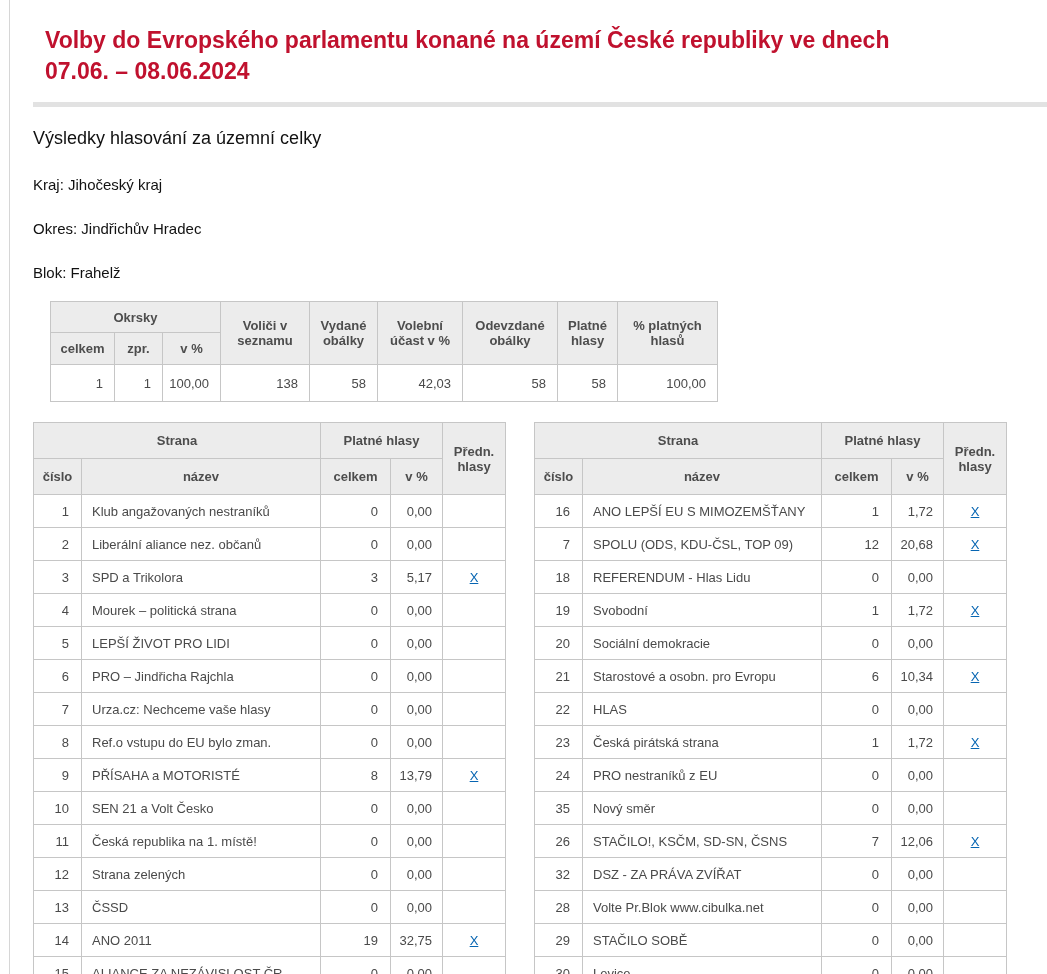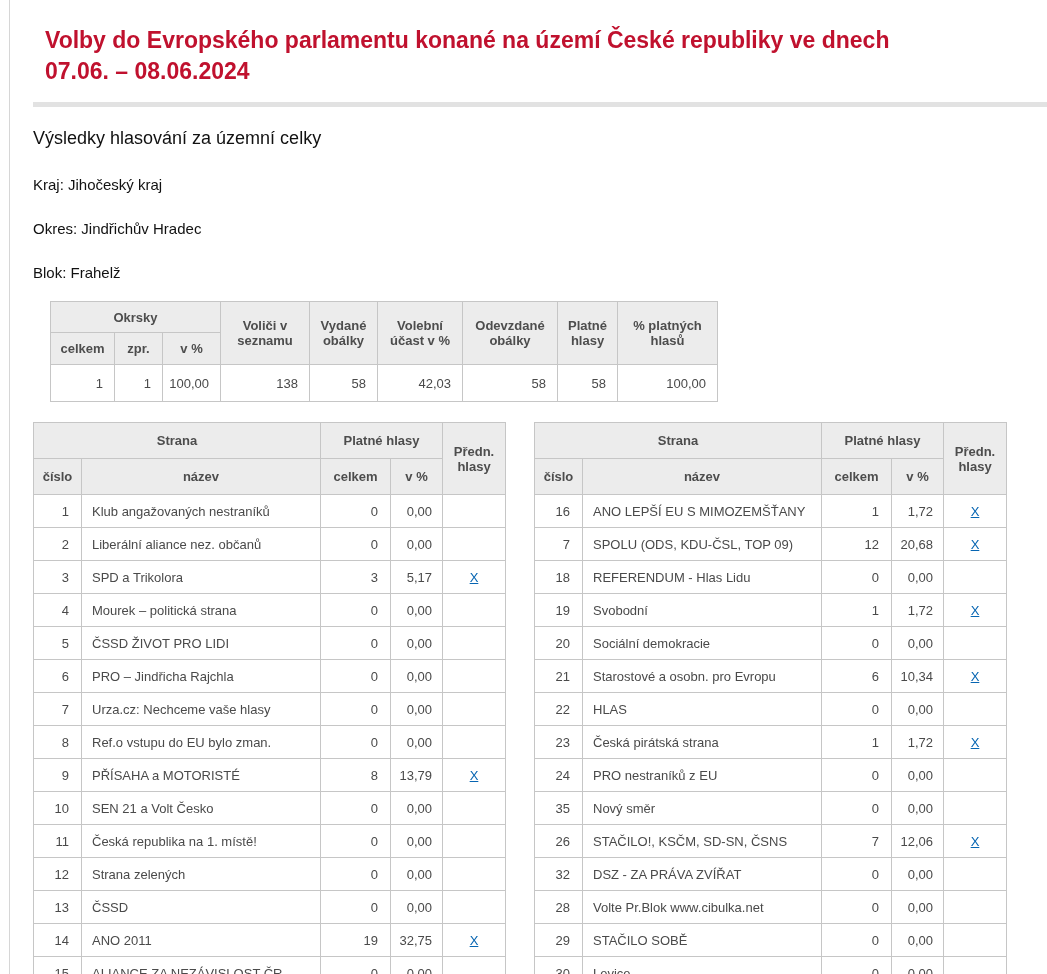--- a/index.html
+++ b/index.html
@@ -153,21 +153,21 @@
           </tr>
           <tr>
             <td class="c-num">4</td>
             <td class="c-name">Mourek – politická strana</td>
             <td class="c-votes">0</td>
             <td class="c-pct">0,00</td>
             <td class="c-pref"></td>
           </tr>
           <tr>
             <td class="c-num">5</td>
-            <td class="c-name">ČSSD ŽIVOT PRO LIDI</td>
+            <td class="c-name">LEPŠÍ ŽIVOT PRO LIDI</td>
             <td class="c-votes">0</td>
             <td class="c-pct">0,00</td>
             <td class="c-pref"></td>
           </tr>
           <tr>
             <td class="c-num">6</td>
             <td class="c-name">PRO – Jindřicha Rajchla</td>
             <td class="c-votes">0</td>
             <td class="c-pct">0,00</td>
             <td class="c-pref"></td>

